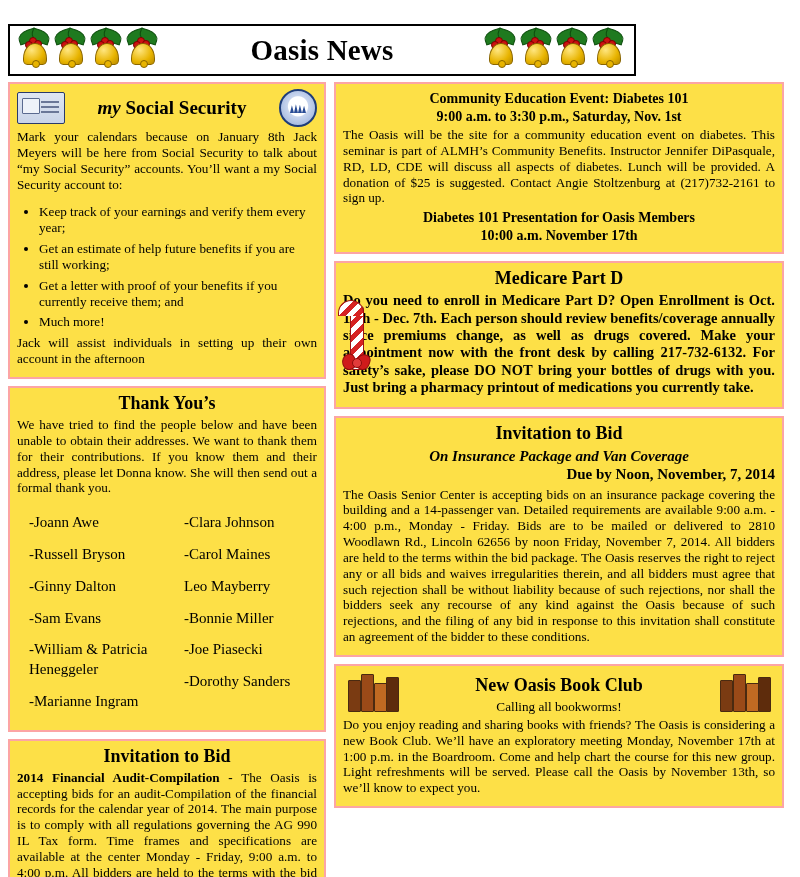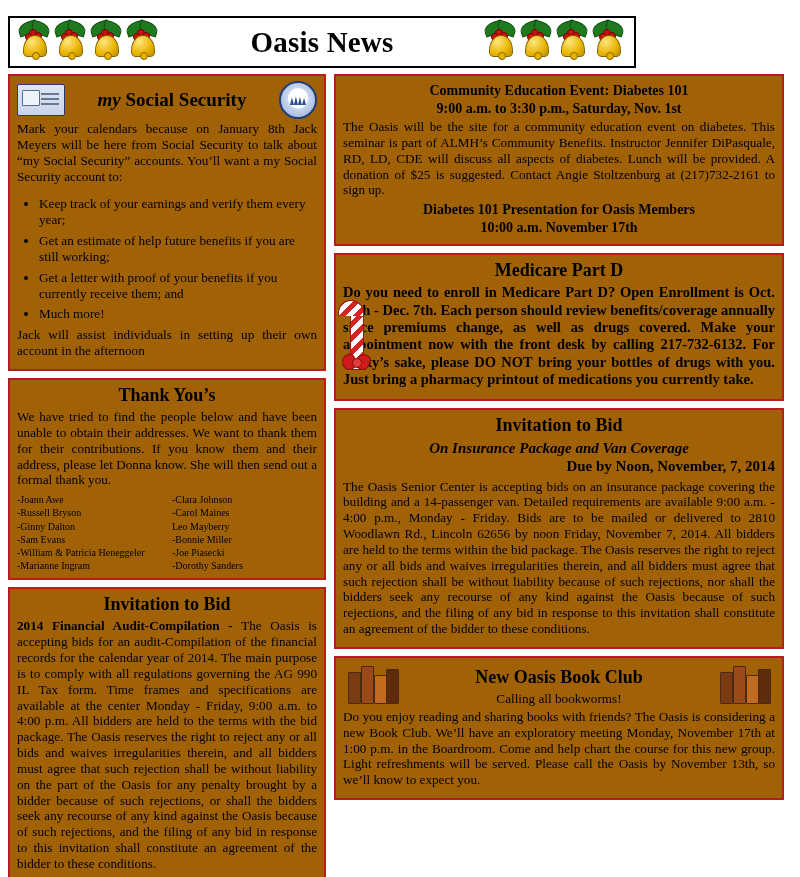--- a/index.html
+++ b/index.html
@@ -11,21 +11,21 @@
     width: 800px;
     height: 877px;
     font-family: "Liberation Serif", serif;
     color: #000;
   }
   .page {
     position: relative;
     width: 644px;
     height: 877px;
     box-sizing: border-box;
-    padding: 16px 8px 4px 8px;
+    padding: 24px 8px 4px 8px;
   }
   
   .masthead {
     position: relative;
     border: 2px solid #000;
     height: 48px;
     display: flex;
     align-items: center;
     justify-content: center;
     margin-bottom: 6px;
@@ -86,22 +86,22 @@
   
   .cols {
     display: flex;
     gap: 8px;
     align-items: flex-start;
   }
   .col-left { width: 318px; flex: none; }
   .col-right { width: 450px; flex: none; }
 
   .box {
-    border: 2px solid #b91c1c;
-    background: #a16207;
+    border: 2px solid #fca5a5;
+    background: #fde047;
     padding: 5px 7px 6px 7px;
     margin-bottom: 7px;
     position: relative;
   }
   .box h2 {
     margin: 0 0 3px 0;
     font-size: 18px;
     font-weight: bold;
     text-align: center;
     font-family: "Liberation Serif", serif;
@@ -186,23 +186,23 @@
     gap: 10px;
     margin-top: 5px;
   }
   .names ul {
     list-style: none;
     margin: 0;
     padding: 0;
     flex: 1;
   }
   .names li {
-    font-size: 10px;
+    font-size: 15px;
     line-height: 1.32;
-    margin: 0;
+    margin: 12px;
     text-align: left;
   }
   
   .candycane {
     position: absolute;
     left: 334px;
     top: 300px;
     width: 44px;
     height: 86px;
     z-index: 5;

